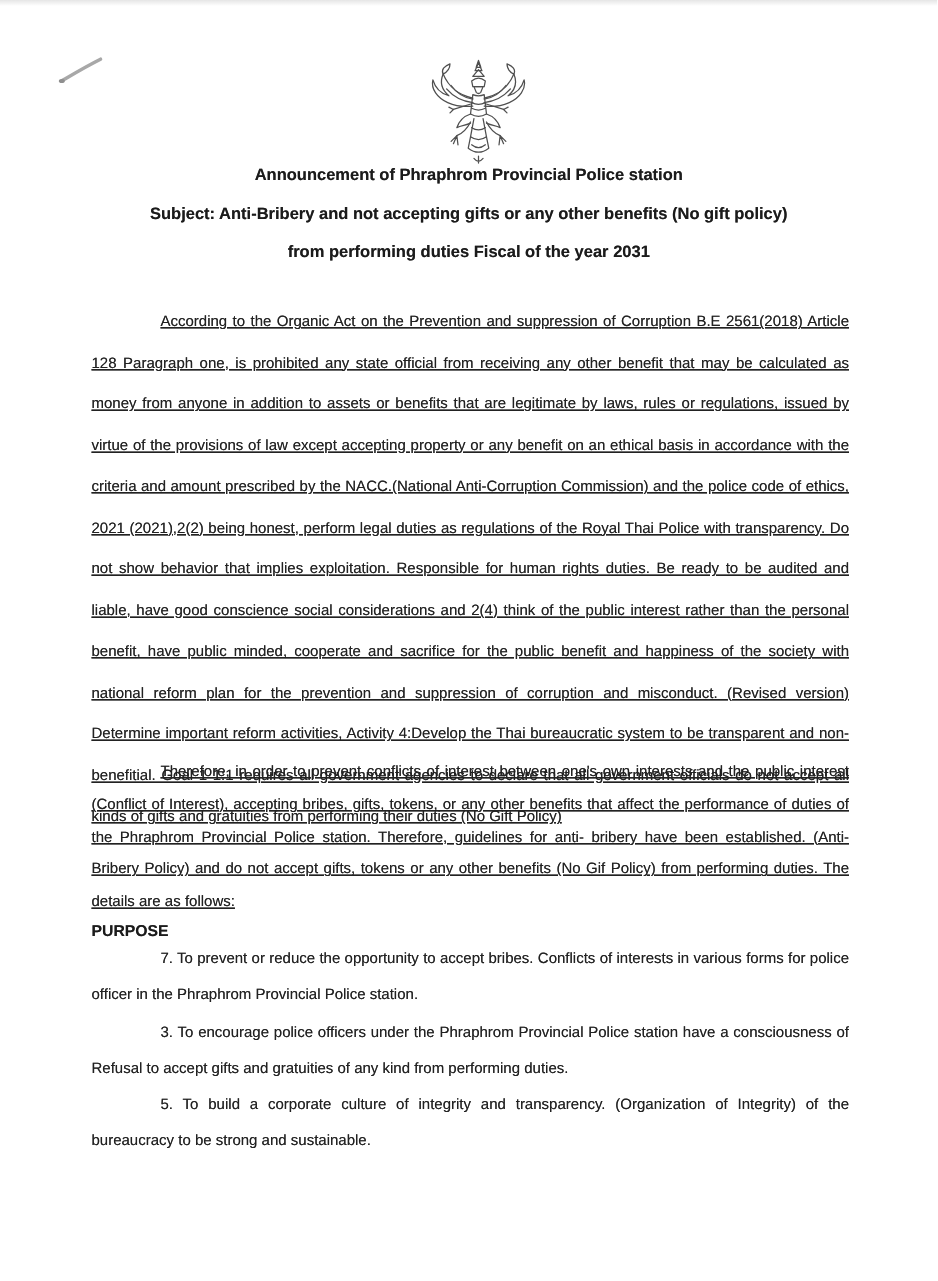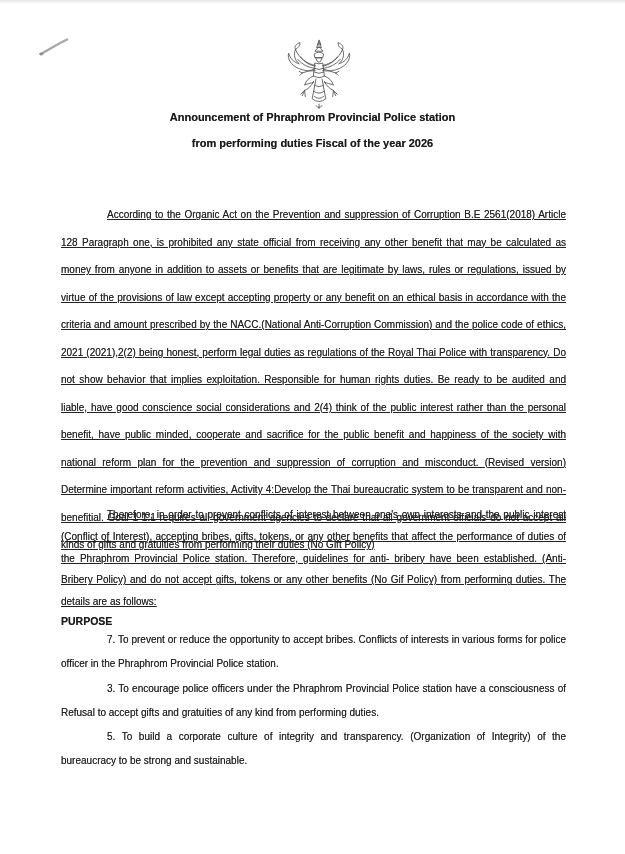--- a/index.html
+++ b/index.html
@@ -134,21 +134,22 @@
       <path d="M46 54 L43 70 Q50 75 57 70 L54 54"></path>
       <path d="M44 62 Q50 66 56 62"></path>
       <path d="M43 70 L41 80 Q50 87 59 80 L57 70"></path>
       <path d="M44 77 Q50 82 56 77"></path>
       <path d="M50 87 L50 93 M46 89 Q50 94 54 89"></path>
     </g>
   </svg>
 
   <div class="header-block doc-text">
     <div>Announcement of Phraphrom Provincial Police station</div>
-    <div>from performing duties Fiscal of the year 2026</div>
+    <div>Subject: Anti-Bribery and not accepting gifts or any other benefits (No gift policy)</div>
+    <div>from performing duties Fiscal of the year 2031</div>
   </div>
 
   <div class="para para-legal doc-text">According to the Organic Act on the Prevention and suppression of Corruption B.E 2561(2018) Article 128 Paragraph one, is prohibited any state official from receiving any other benefit that may be calculated as money from anyone in addition to assets or benefits that are legitimate by laws, rules or regulations, issued by virtue of the provisions of law except accepting property or any benefit on an ethical basis in accordance with the criteria and amount prescribed by the NACC.(National Anti-Corruption Commission) and the police code of ethics, 2021 (2021),2(2) being honest, perform legal duties as regulations of the Royal Thai Police with transparency. Do not show behavior that implies exploitation. Responsible for human rights duties. Be ready to be audited and liable, have good conscience social considerations and 2(4) think of the public interest rather than the personal benefit, have public minded, cooperate and sacrifice for the public benefit and happiness of the society with national reform plan for the prevention and suppression of corruption and misconduct. (Revised version) Determine important reform activities, Activity 4:Develop the Thai bureaucratic system to be transparent and non-benefitial. Goal 1 1:1 requires all government agencies to declare that all government officials do not accept all kinds of gifts and gratuities from performing their duties (No Gift Policy)</div>
 
   <div class="para para-therefore doc-text">Therefore, in order to prevent conflicts of interest between one's own interests and the public interest (Conflict of Interest), accepting bribes, gifts, tokens, or any other benefits that affect the performance of duties of the Phraphrom Provincial Police station. Therefore, guidelines for anti- bribery have been established. (Anti-Bribery Policy) and do not accept gifts, tokens or any other benefits (No Gif Policy) from performing duties. The details are as follows:</div>
 
   <div class="purpose-heading doc-text">PURPOSE</div>
 
   <div class="purpose-list">
     <div class="purpose-item doc-text">7. To prevent or reduce the opportunity to accept bribes. Conflicts of interests in various forms for police officer in the Phraphrom Provincial Police station.</div>

